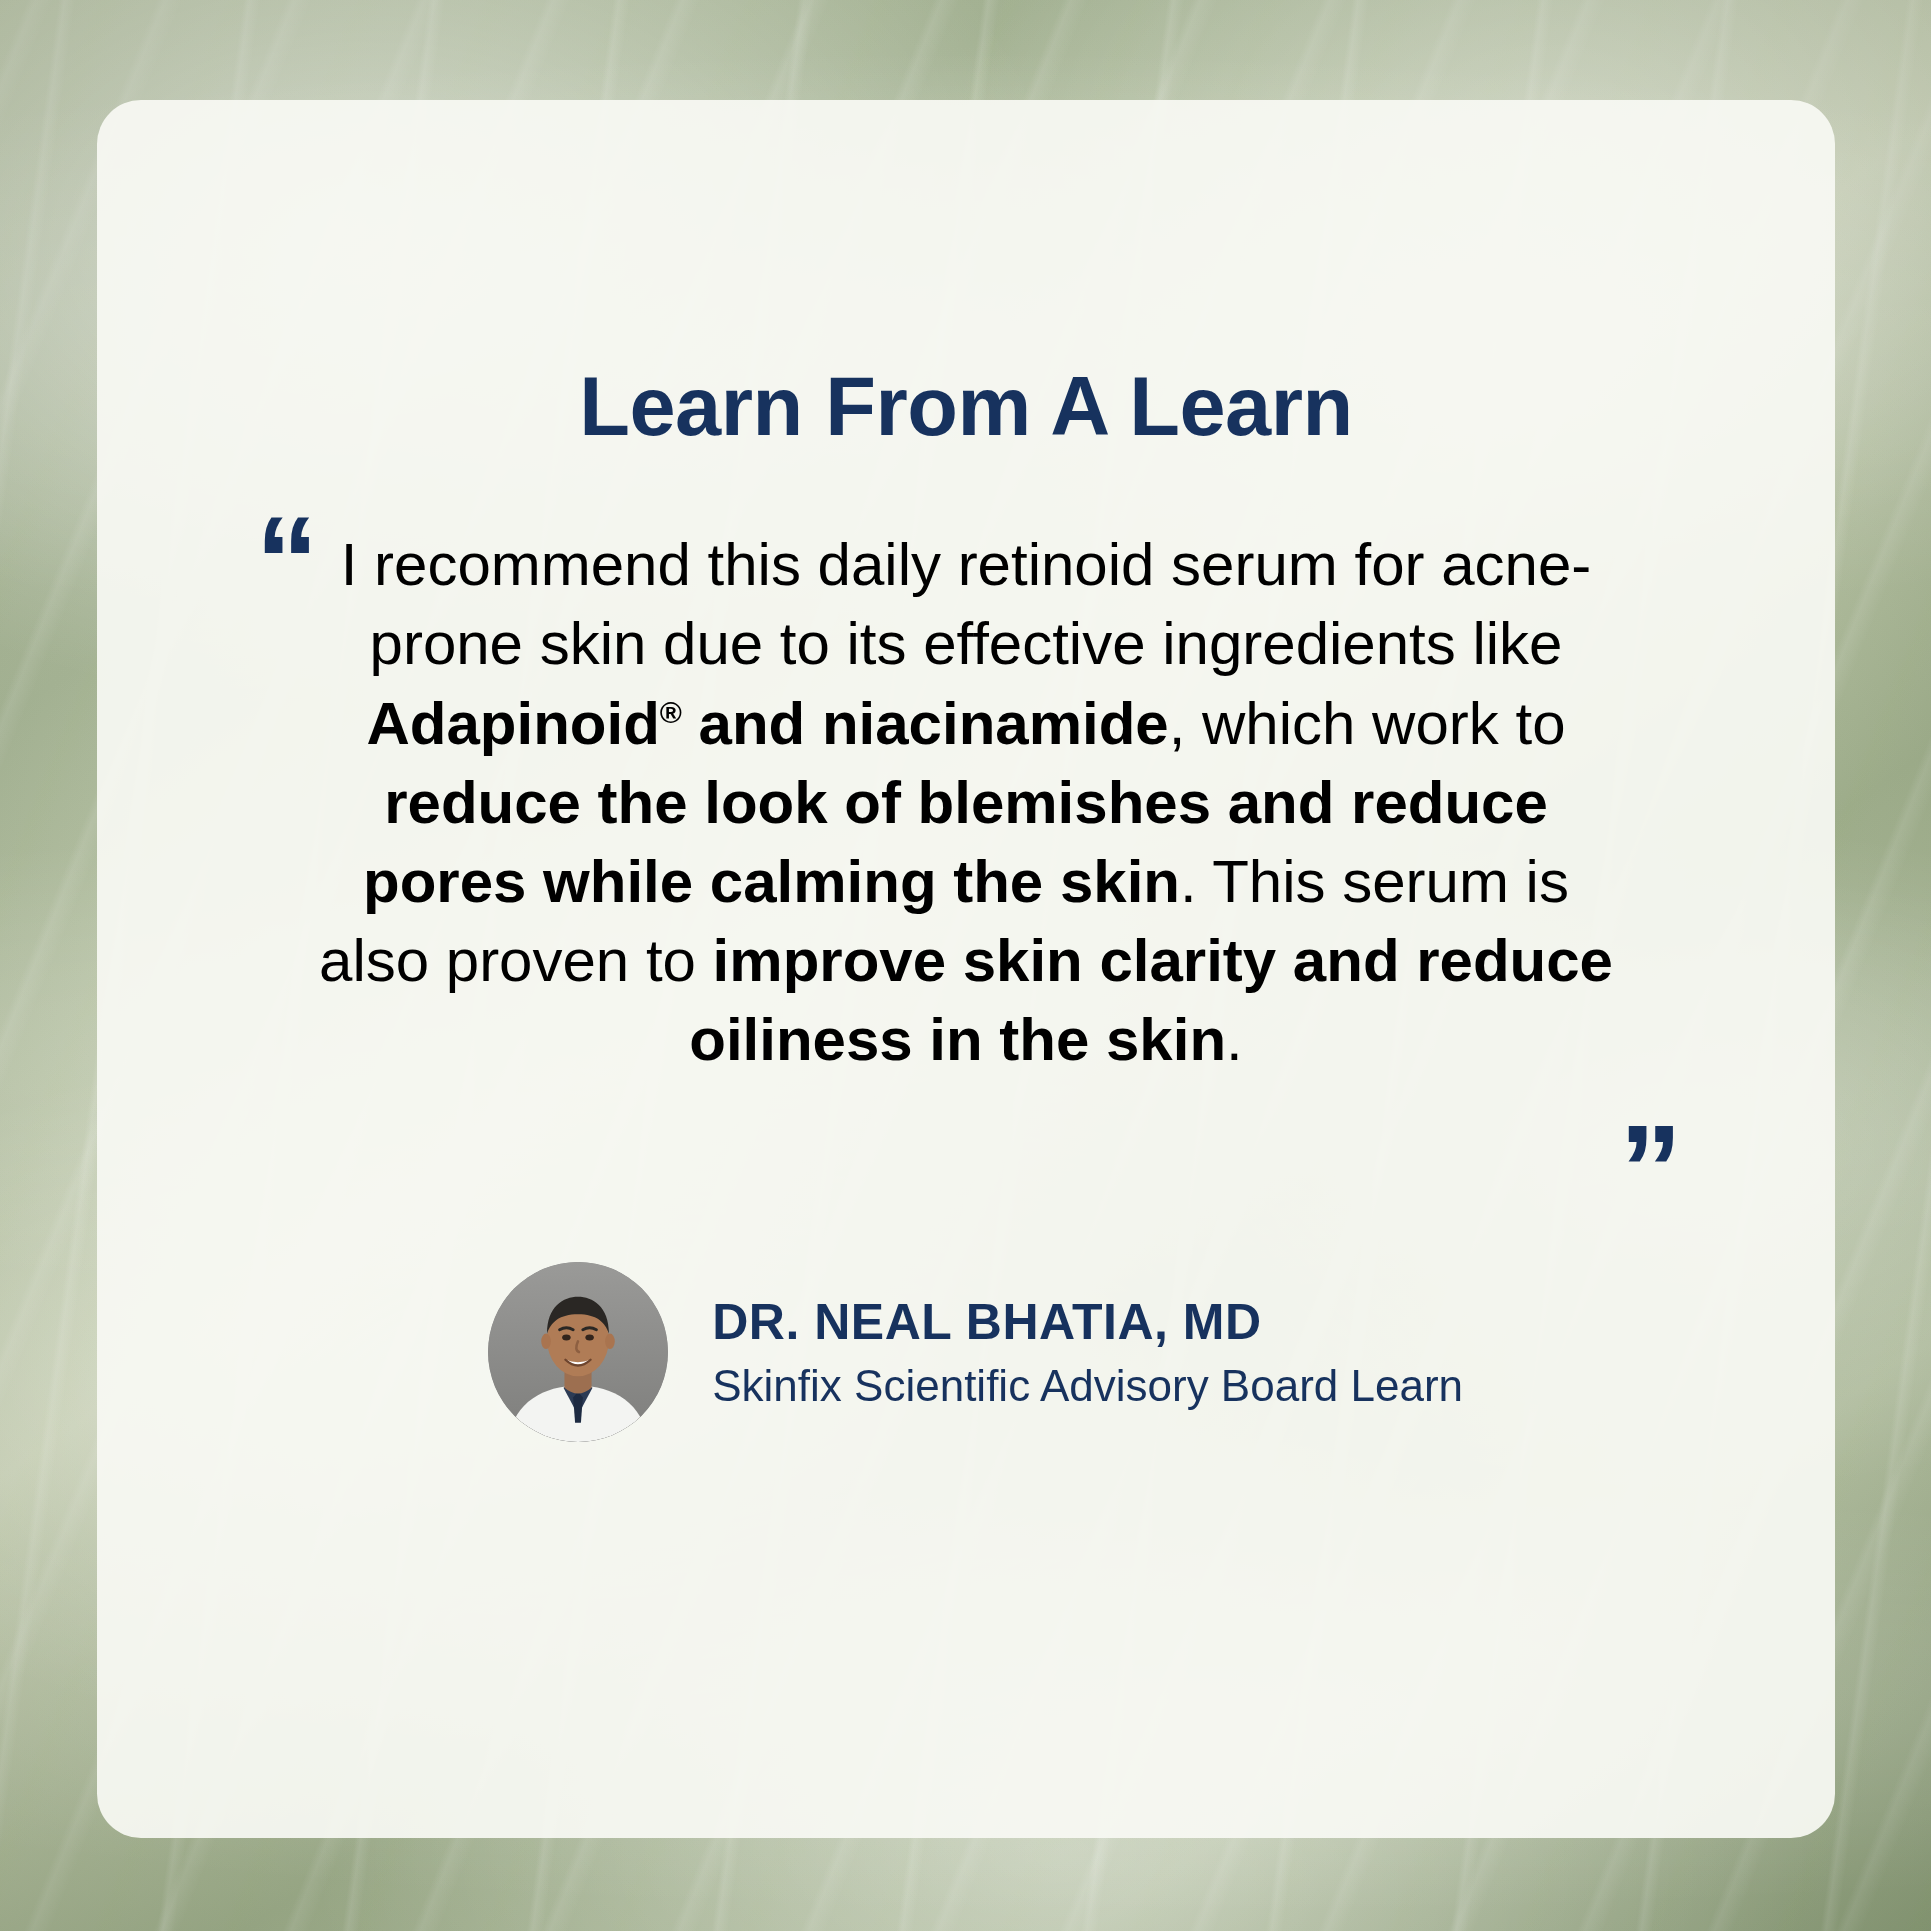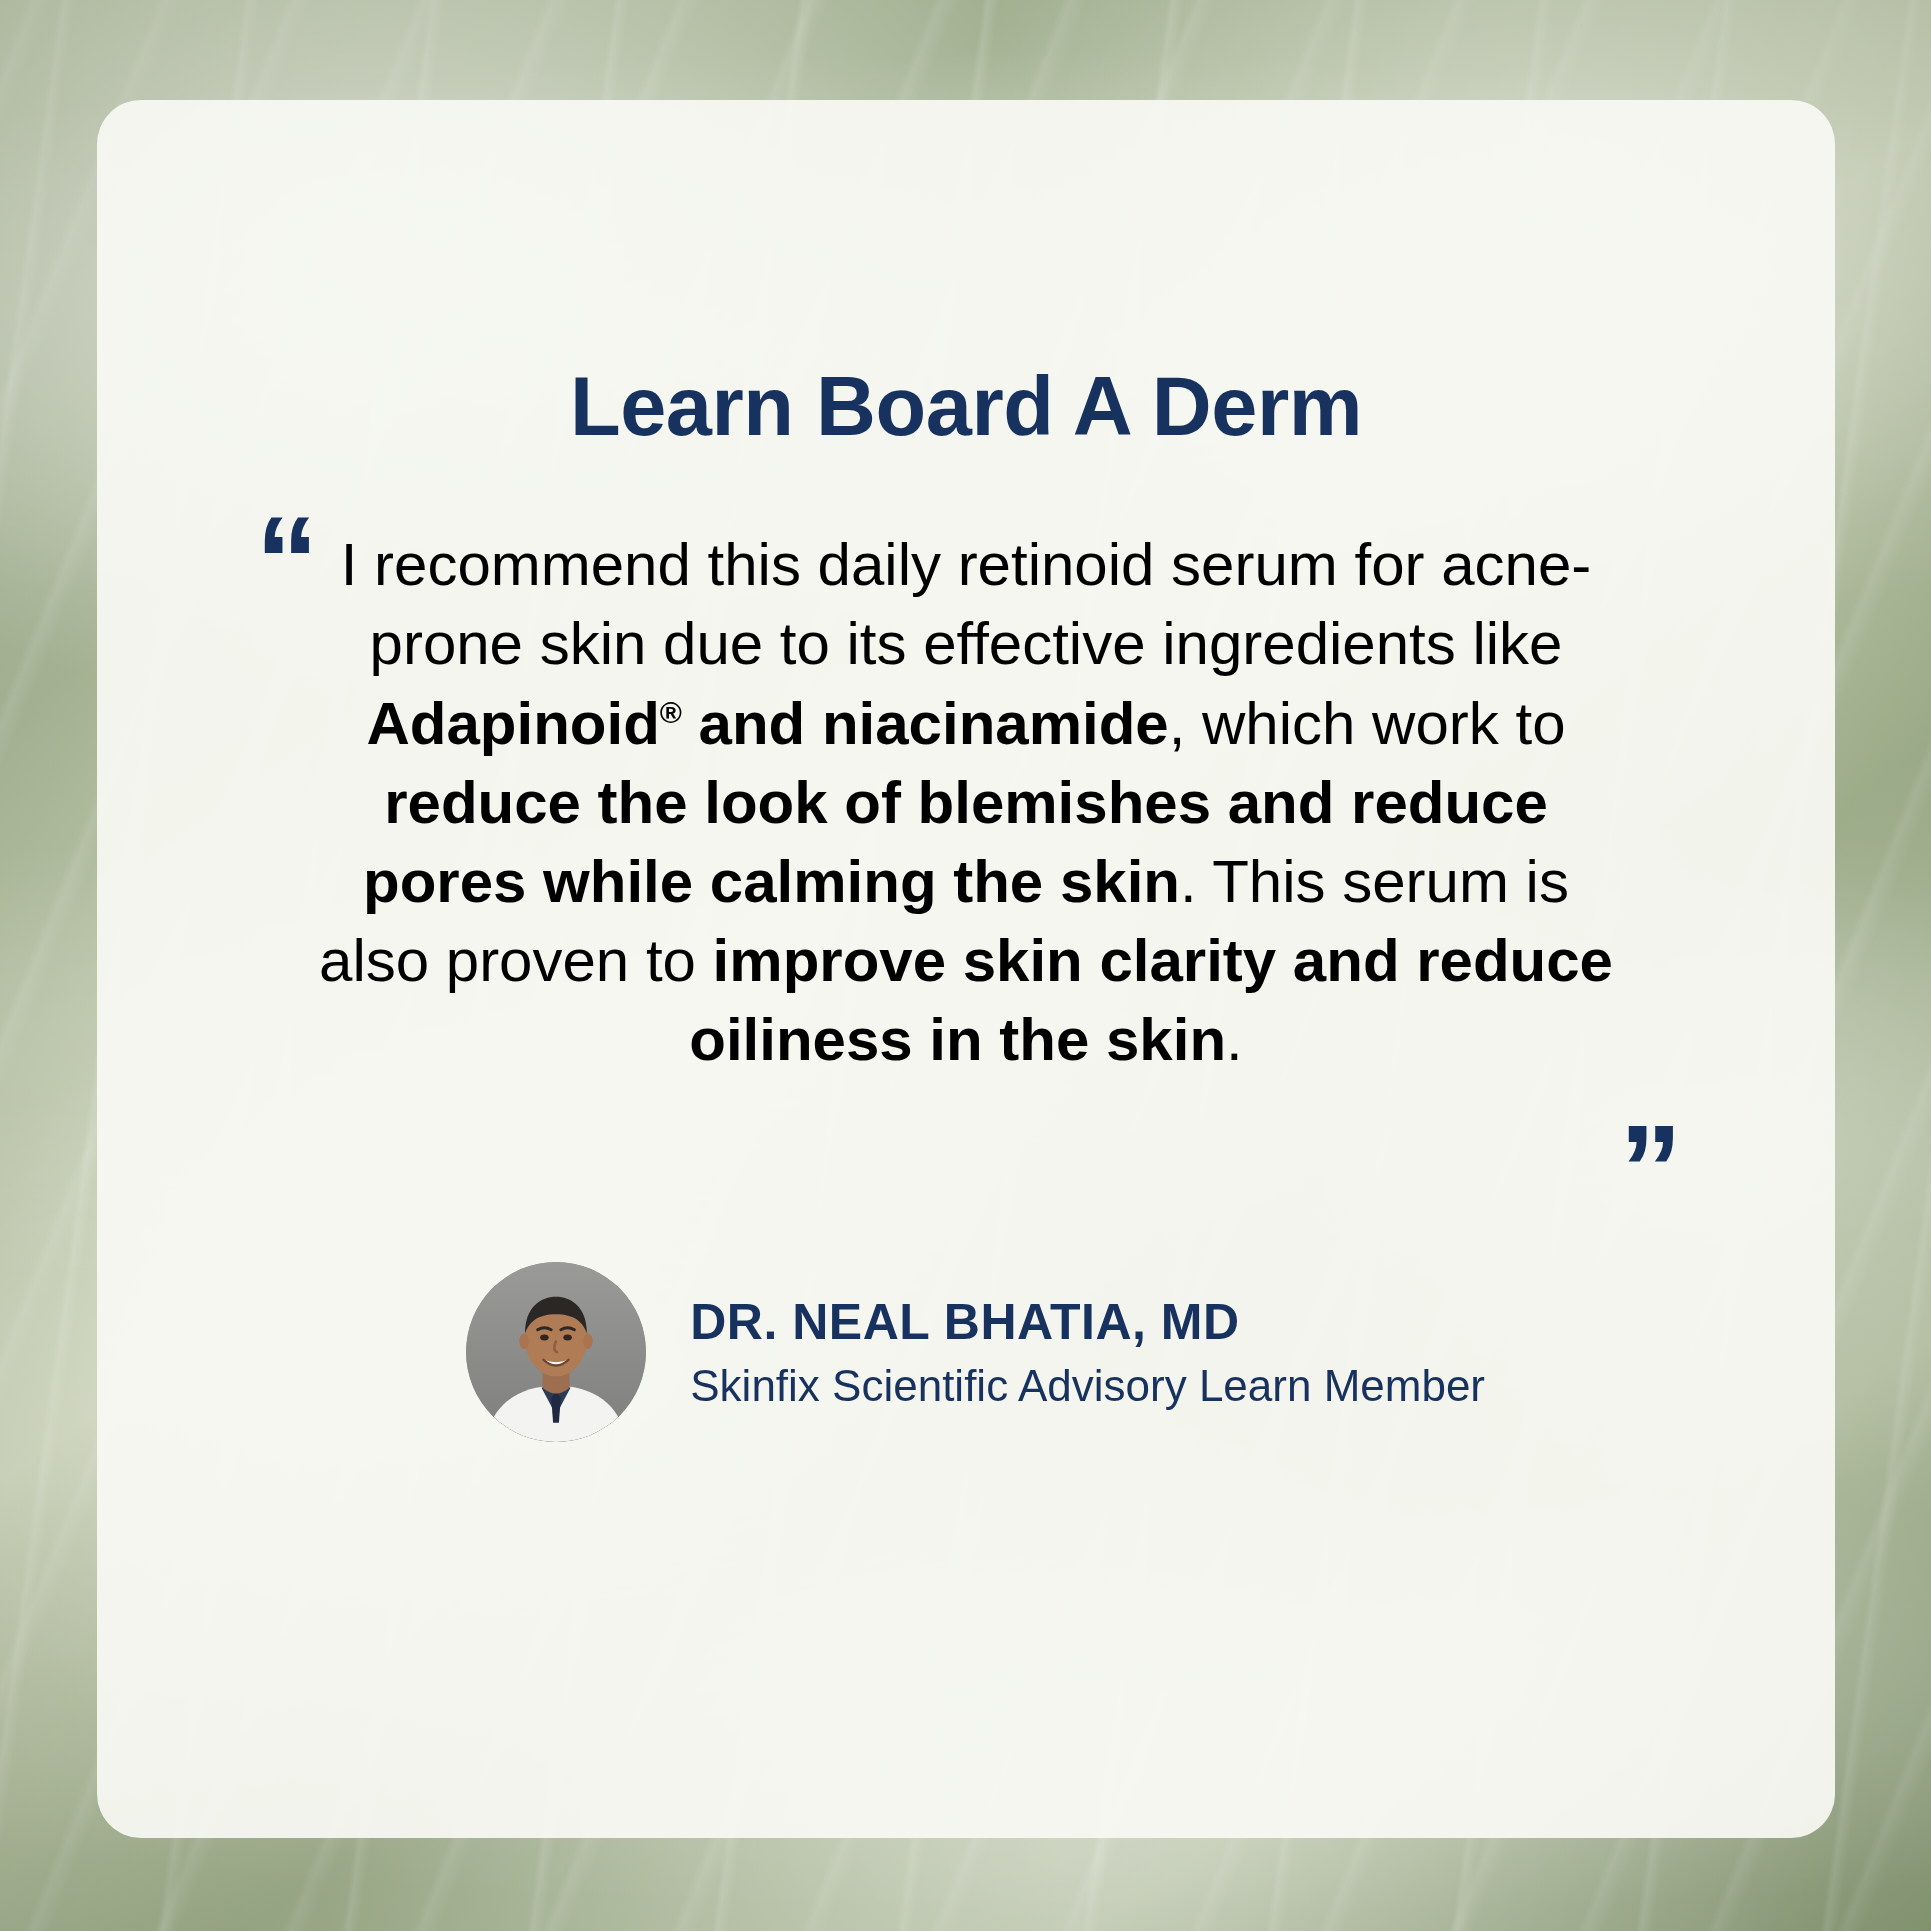--- a/index.html
+++ b/index.html
@@ -185,21 +185,21 @@
 
 <div class="bg">
   <div class="bg-streaks"></div>
   <div class="bg-streaks2"></div>
   <div class="bg-sheen"></div>
   <div class="bg-vignette"></div>
 </div>
 
 <div class="card">
 
-  <div class="title">Learn Board A Derm</div>
+  <div class="title">Learn From A Learn</div>
 
   <div class="quote-block">
     <span class="quote-mark quote-open">“</span>
     <span class="quote-mark quote-close">”</span>
     <div class="quote-text" id="quote-text"><span>I recommend this daily retinoid serum for acne-prone skin due to its effective ingredients like </span><b>Adapinoid<sup>®</sup></b><b> and niacinamide</b><span>, which work to </span><b>reduce the look of blemishes and reduce pores while calming the skin</b><span>. This serum is also proven to </span><b>improve skin clarity and reduce oiliness in the skin</b><span>.</span></div>
   </div>
 
   <div class="attribution">
     <div class="avatar">
       <svg viewBox="0 0 186 186" xmlns="http://www.w3.org/2000/svg" aria-hidden="true">
@@ -237,18 +237,18 @@
 
           <path d="M93 82 q-4 9 1 11" stroke="#8d5f41" stroke-width="2.6" fill="none" stroke-linecap="round"></path>
 
           <path d="M80 101 q13 11 26 0 q-13 5 -26 0 z" fill="#ffffff"></path>
           <path d="M80 101 q13 12 26 0" stroke="#6e452e" stroke-width="2.4" fill="none" stroke-linecap="round"></path>
         </g>
       </svg>
     </div>
     <div class="attr-text">
       <div class="attr-name">DR. NEAL BHATIA, MD</div>
-      <div class="attr-role">Skinfix Scientific Advisory Learn Member</div>
+      <div class="attr-role">Skinfix Scientific Advisory Board Learn</div>
     </div>
   </div>
 
 </div>
 
 
 </body></html>

